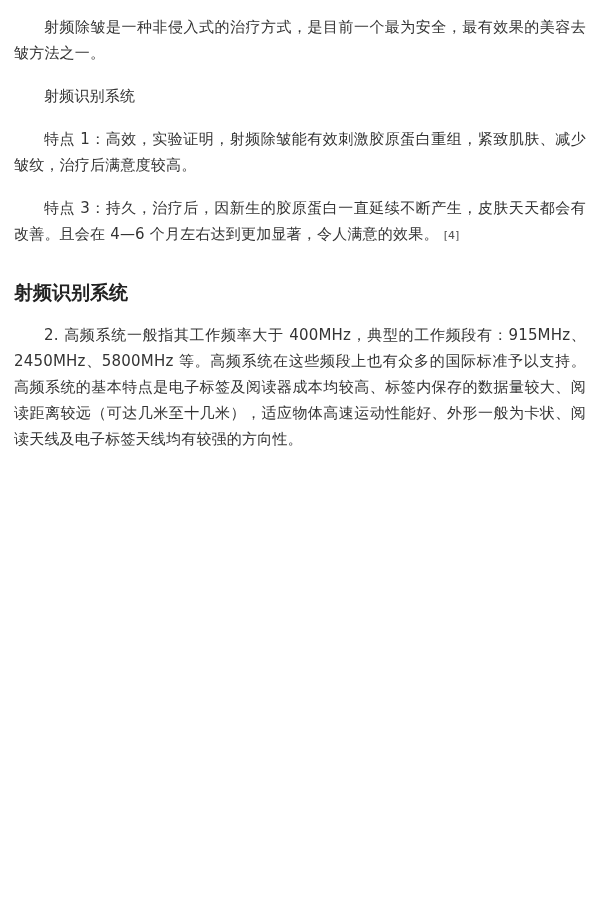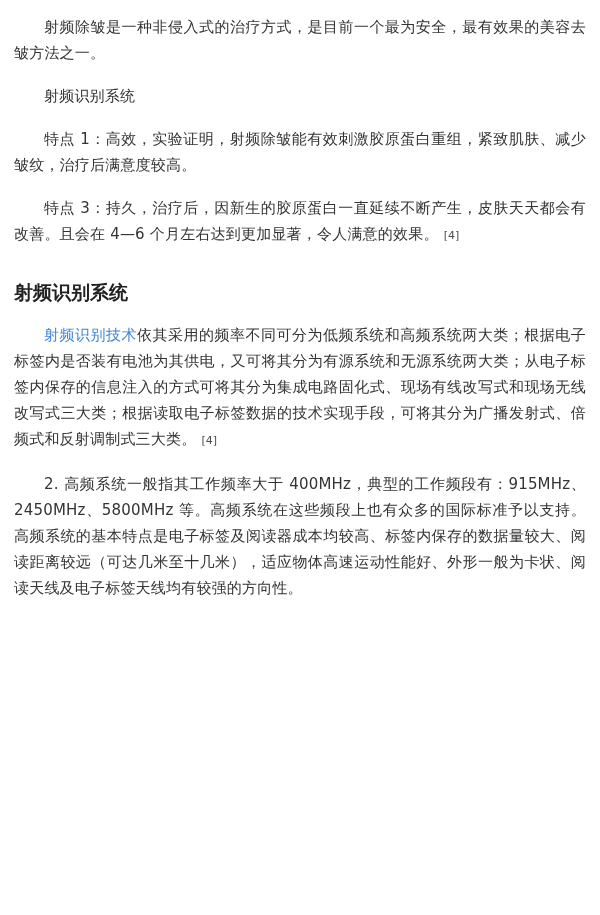--- a/index.html
+++ b/index.html
@@ -57,16 +57,15 @@
 </head>
 <body>
 
 <div class="page">
   <div class="article-body">
       <p class="para"><span class="seg-text">射频除皱是一种非侵入式的治疗方式，是目前一个最为安全，最有效果的美容去皱方法之一。</span></p>
       <p class="para"><span class="seg-text">射频识别系统</span></p>
       <p class="para"><span class="seg-text">特点 1：高效，实验证明，射频除皱能有效刺激胶原蛋白重组，紧致肌肤、减少皱纹，治疗后满意度较高。</span></p>
       <p class="para"><span class="seg-text">特点 3：持久，治疗后，因新生的胶原蛋白一直延续不断产生，皮肤天天都会有改善。且会在 4—6 个月左右达到更加显著，令人满意的效果。</span><span class="seg-ref">[4]</span></p>
       <h2 class="heading">射频识别系统</h2>
-      <p class="para"><a class="seg-link">射频识别技术</a><span class="seg-text">依其采用的频率不同可分为低频系统和高频系统两大类；根据电子标签内是否装有电池为其供电，又可将其分为有源系统和无源系统两大类；从电子标签内保存的信息注入的方式可将其分为集成电路固化式、现场有线改写式和现场无线改写式三大类；根据读取电子标签数据的技术实现手段，可将其分为广播发射式、倍频式和反射调制式三大类。</span><span class="seg-ref">[4]</span></p>
       <p class="para"><span class="seg-text">2. 高频系统一般指其工作频率大于 400MHz，典型的工作频段有：915MHz、2450MHz、5800MHz 等。高频系统在这些频段上也有众多的国际标准予以支持。高频系统的基本特点是电子标签及阅读器成本均较高、标签内保存的数据量较大、阅读距离较远（可达几米至十几米），适应物体高速运动性能好、外形一般为卡状、阅读天线及电子标签天线均有较强的方向性。</span></p>
     </div>
 </div>
 
 </body></html>

